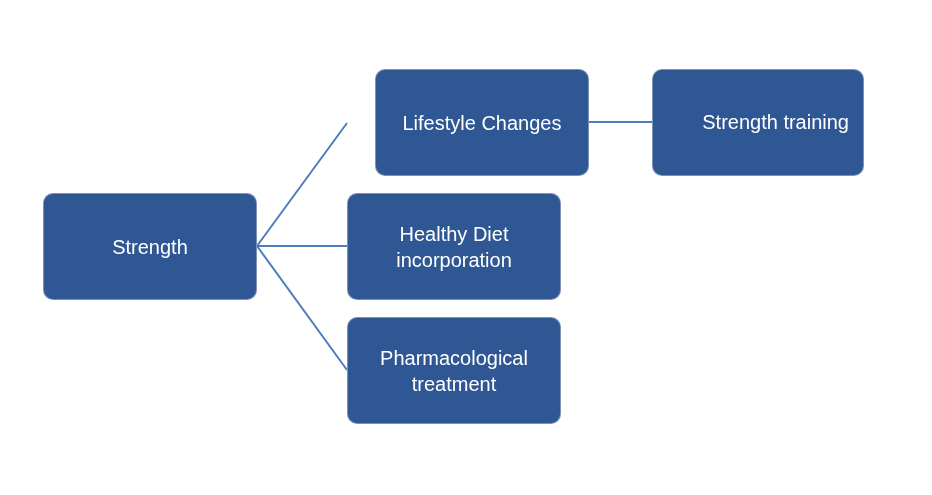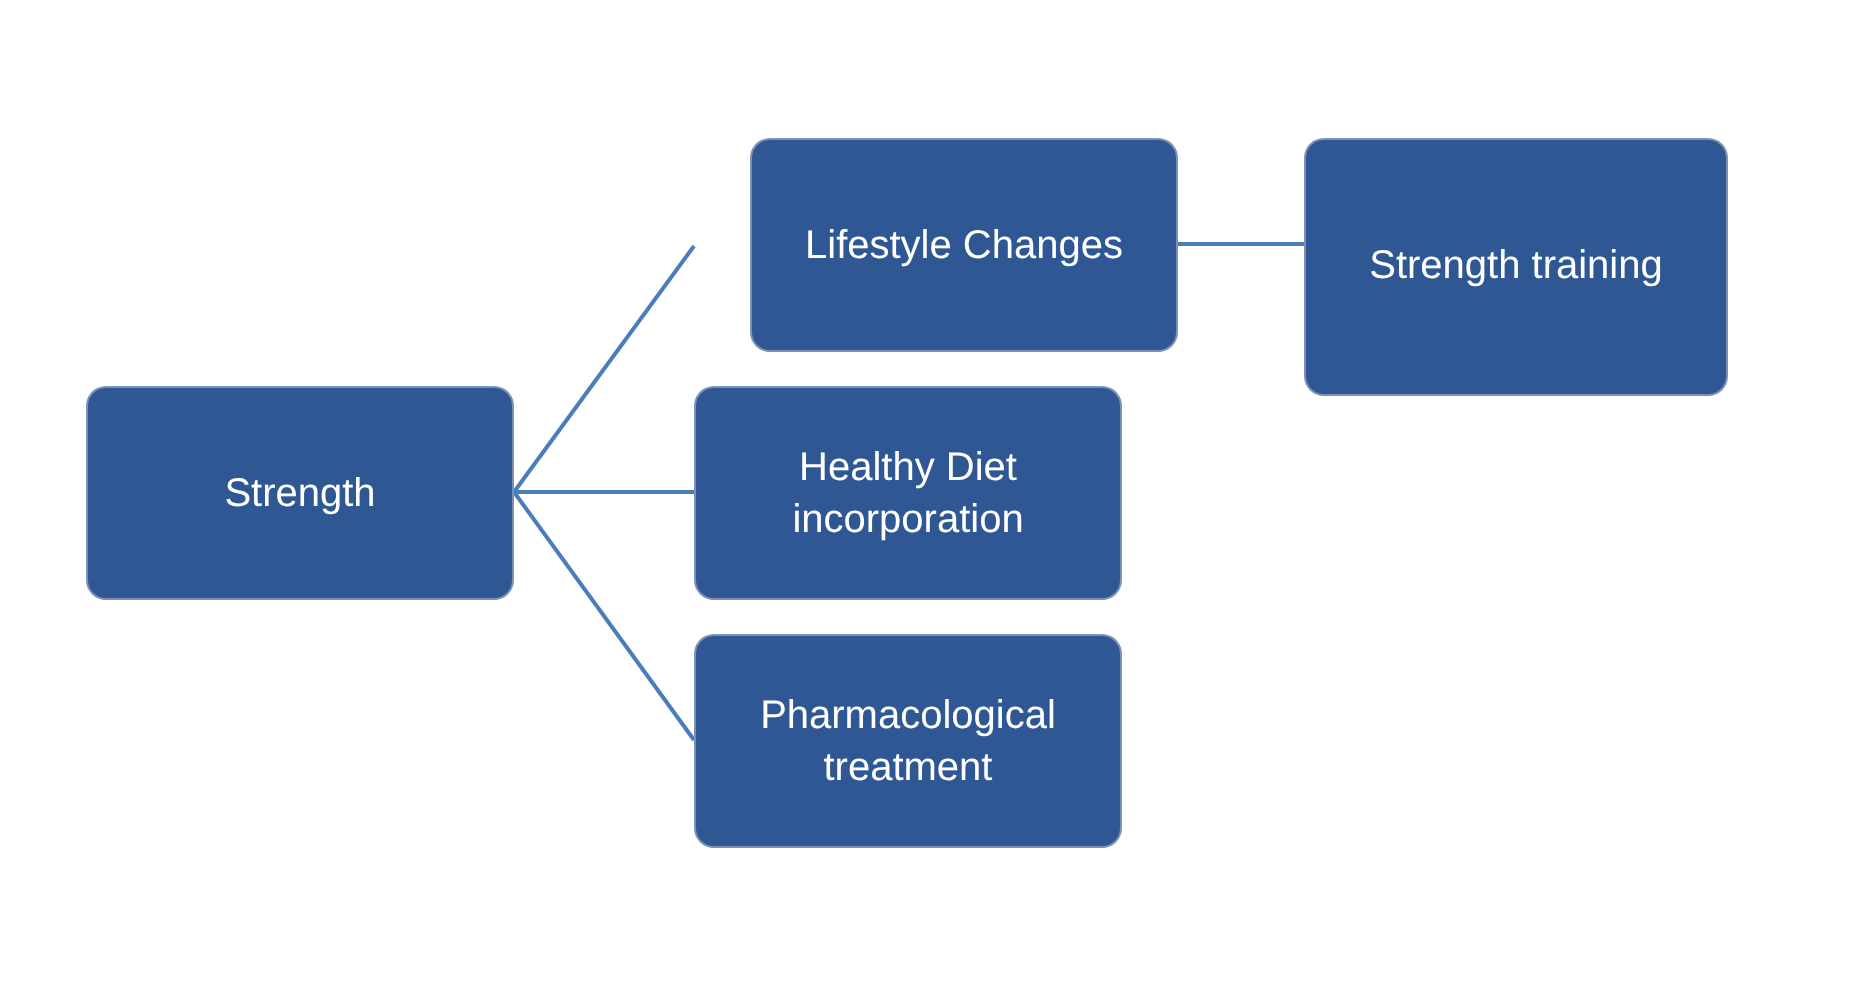--- a/index.html
+++ b/index.html
@@ -36,21 +36,21 @@
     color: #ffffff;
     font-size: 20px;
     line-height: 26px;
     padding: 6px 14px;
     cursor: default;
   }
   .node-treatment  { left: 43px;  top: 193px; width: 214px; height: 107px; }
   .node-lifestyle  { left: 347px; top: 69px;  width: 214px; height: 107px; margin-left: 28px; }
   .node-diet       { left: 347px; top: 193px; width: 214px; height: 107px; }
   .node-pharma     { left: 347px; top: 317px; width: 214px; height: 107px; }
-  .node-exercise   { left: 652px; top: 69px;  width: 212px; height: 129px; }
+  .node-exercise   { left: 652px; top: 69px;  width: 212px; height: 107px; align-items: flex-end; }
   .node-exercise .line {
     display: block;
     line-height: 35px;
   }
 </style>
 </head>
 <body>
 
 <div class="canvas">
 

